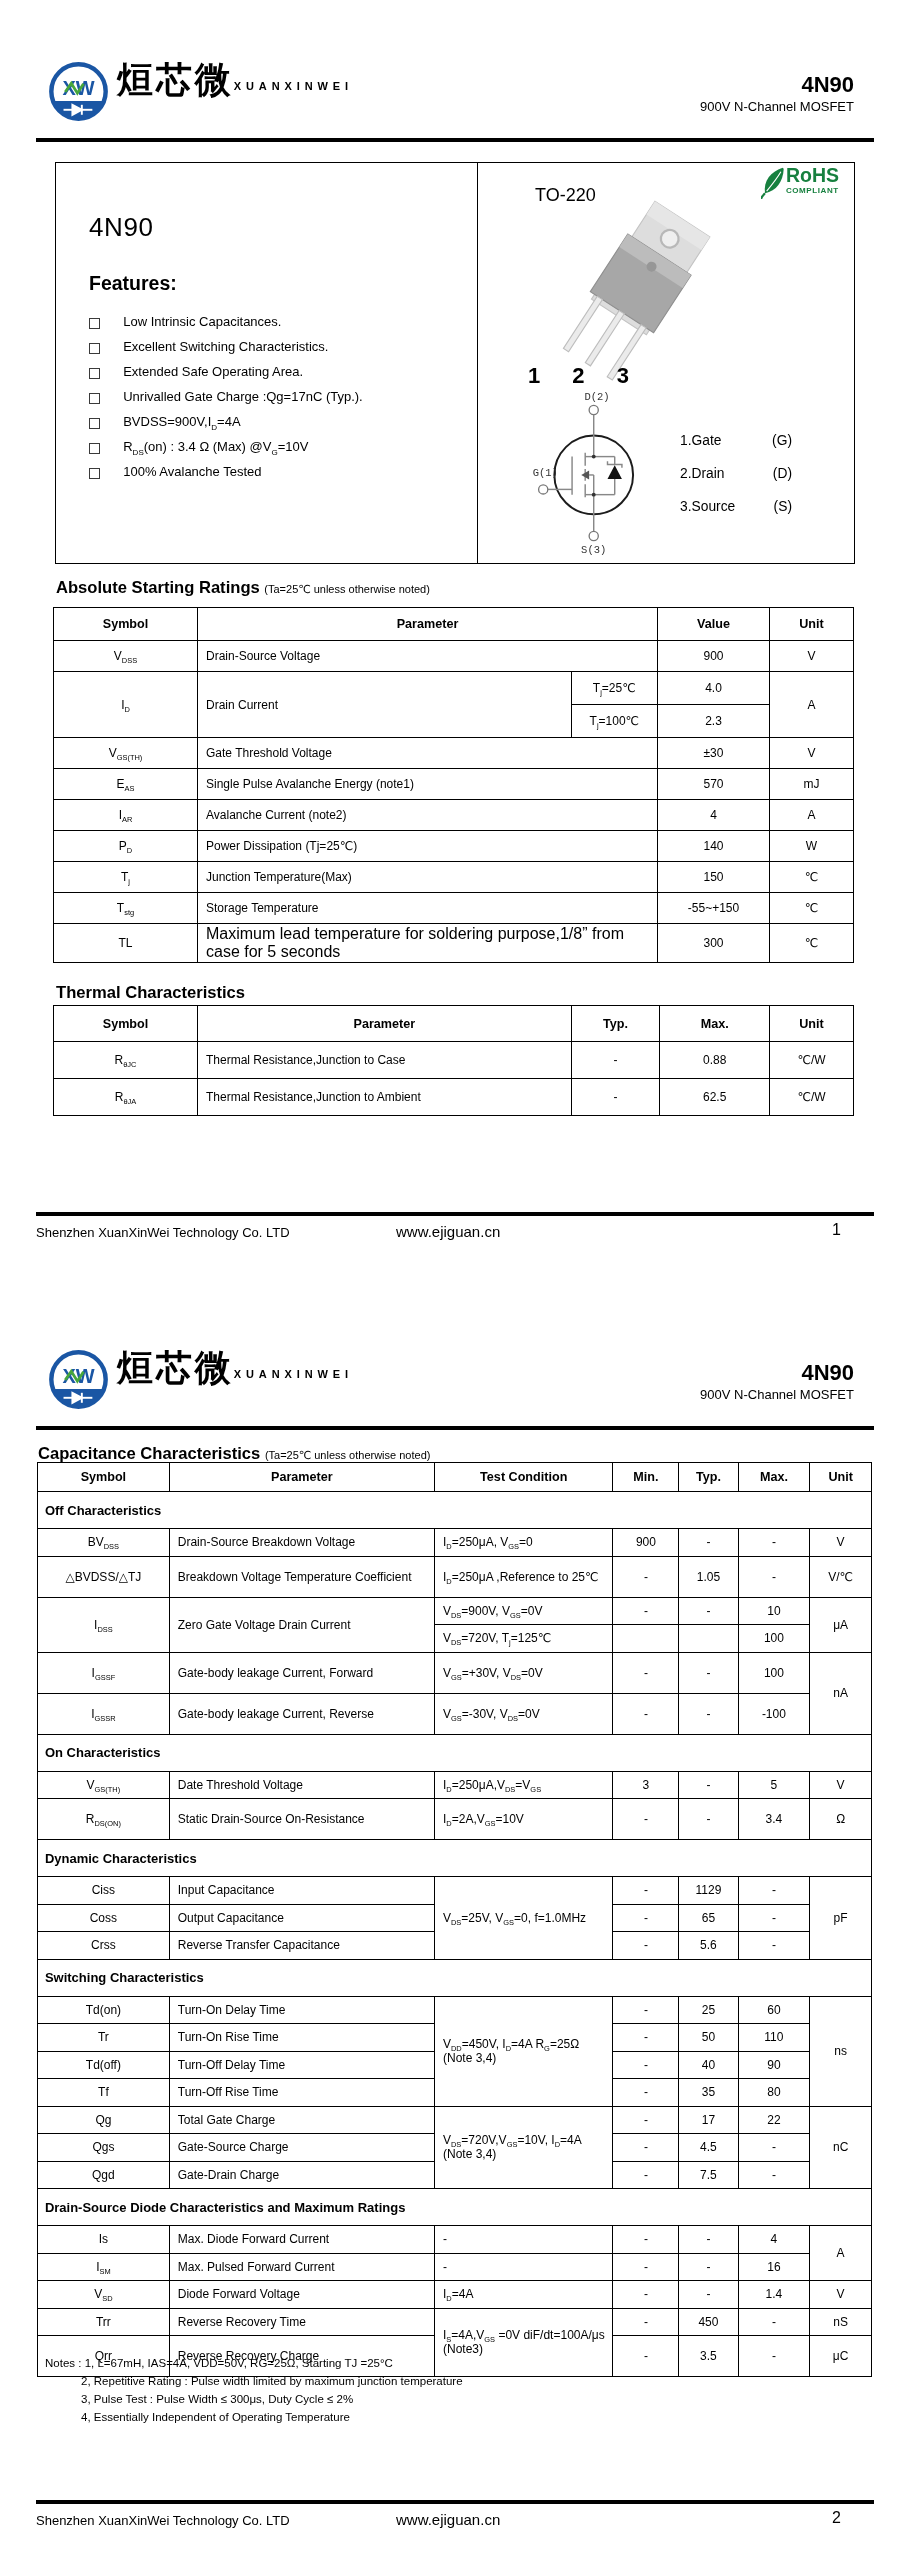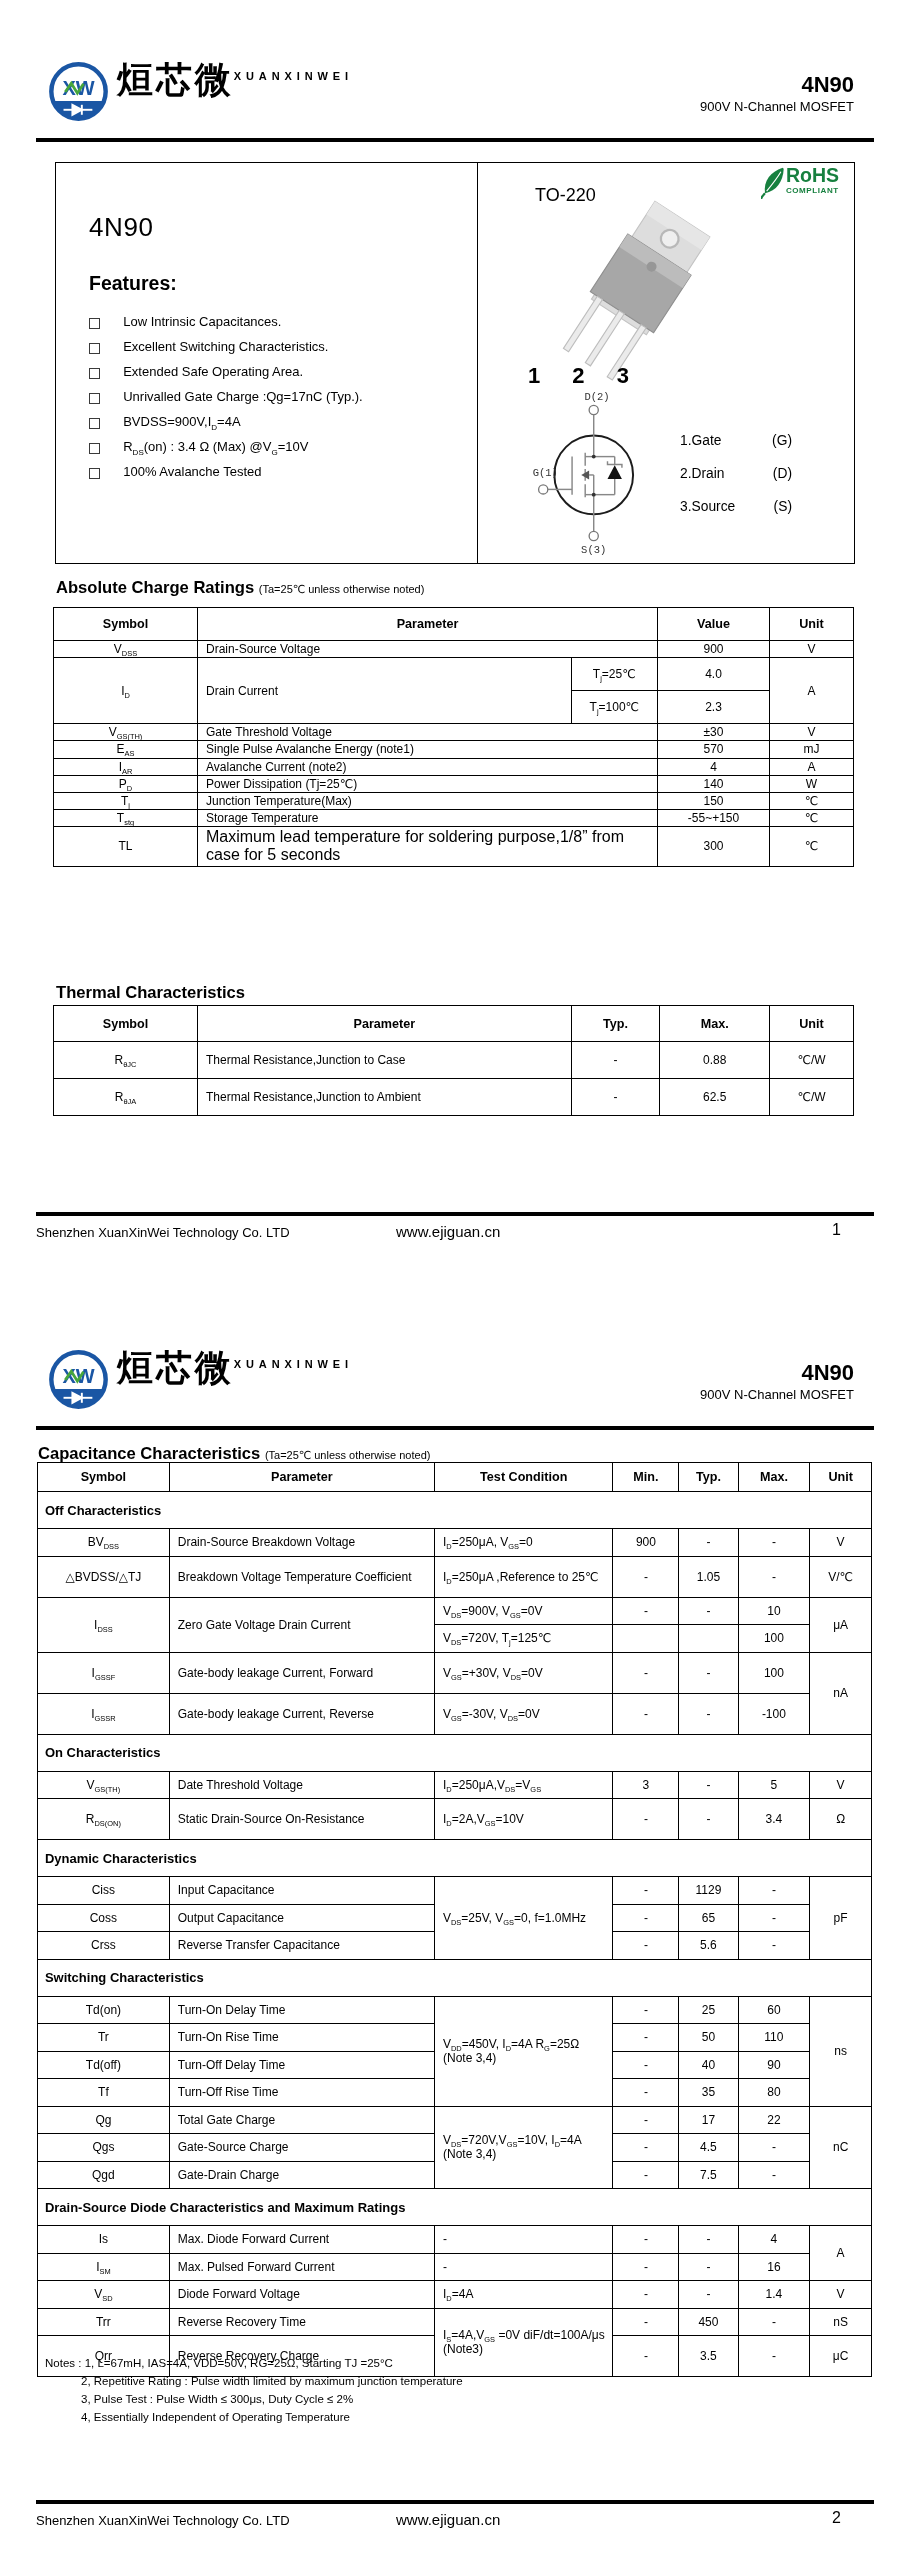--- a/index.html
+++ b/index.html
@@ -4,21 +4,21 @@
 <style>
   html,body{margin:0;padding:0;background:#fff}
   body{width:910px;font-family:"Liberation Sans","DejaVu Sans",sans-serif;color:#000}
   .page{position:relative;width:910px;height:1288px;background:#fff;overflow:hidden}
   sub{font-size:0.62em;line-height:0}
   
   .hdr-logo{position:absolute;left:48px;top:61px;display:flex;align-items:flex-start}
   .logo-svg{width:61px;height:61px;flex:none}
   .logo-txt{margin-left:8px;display:flex;flex-direction:row}
   .logo-cn{font-size:36px;font-weight:900;line-height:1.05;letter-spacing:2.9px;white-space:nowrap}
-  .logo-en{font-size:11px;font-weight:600;letter-spacing:4.9px;margin-top:9px;white-space:nowrap}
+  .logo-en{font-size:11px;font-weight:600;letter-spacing:4.9px;margin-top:19px;white-space:nowrap}
   .hdr-part{position:absolute;right:56px;top:73px;text-align:right}
   .hdr-part .pn{font-size:22px;font-weight:700;line-height:1.1}
   .hdr-part .ps{font-size:13px;margin-top:1.7px}
   .hdr-rule{position:absolute;left:36px;width:838px;top:138px;height:4px;background:#000}
   
   .fbox{position:absolute;left:55px;top:162px;width:800px;height:402px;border:1.1px solid #000;display:flex;box-sizing:border-box}
   .fbox-left{width:422px;border-right:1.1px solid #000;box-sizing:border-box;padding-left:33px}
   .fbox-right{flex:1;position:relative}
   .p1-title{margin-top:49px;font-size:26px;letter-spacing:0.6px}
   .feat-h{margin-top:29px;font-size:19.5px;font-weight:700}
@@ -38,21 +38,21 @@
   
   .sect-title{position:absolute;font-size:16.6px;font-weight:700;white-space:nowrap}
   .sect-sub{font-size:11px;font-weight:400;margin-left:4.6px}
   
   table{border-collapse:collapse;table-layout:fixed}
   .dstable{position:absolute;border:1.7px solid #000}
   .dstable td{border:1.1px solid #000;font-size:12px;text-align:center;padding:1.1px 4.6px;box-sizing:border-box;overflow:hidden}
   .dstable .hd td{font-weight:700;font-size:12.6px;border-bottom:1.7px solid #000}
   .dstable td.left{text-align:left;padding-left:8px}
   .dstable td.sec-cell{font-weight:700;font-size:13px;text-align:left;border-top:1.7px solid #000;border-bottom:1.7px solid #000;padding-left:6.9px}
-  .h48{height:27.5px}.h50{height:29px}.h54{height:17px}.h57{height:33px}.h62{height:36px}.h64{height:37px}.h66{height:37px}.h72{height:41px}
+  .h48{height:27.5px}.h50{height:29px}.h54{height:31px}.h57{height:33px}.h62{height:36px}.h64{height:37px}.h66{height:37px}.h72{height:41px}
   
   .notes{position:absolute;left:45px;top:1066px;font-size:11.5px;line-height:18px}
   .notes .nline{padding-left:36px}
   .notes .nfirst{padding-left:0}
   
   .ft-rule{position:absolute;left:36px;width:838px;top:1212px;height:4px;background:#000}
   .ft-co{position:absolute;left:36px;top:1225px;font-size:13px}
   .ft-site{position:absolute;left:396px;top:1223px;font-size:15px}
   .ft-page{position:absolute;right:69px;top:1221px;font-size:16px}
 </style>
@@ -188,21 +188,21 @@
           </div>
         <div class="pinrow">
             <span>3.Source</span>
             <span>(S)</span>
           </div>
       </div>
     </div>
   </div>
 
   <div class="sect-title" style="left:56px;top:578px">
-    <span>Absolute Charge Ratings</span><span class="sect-sub">(Ta=25℃ unless otherwise noted)</span>
+    <span>Absolute Starting Ratings</span><span class="sect-sub">(Ta=25℃ unless otherwise noted)</span>
   </div>
 
   <table class="dstable" style="left:53px;top:607px;width:801px">
     <colgroup>
         <col style="width:18%">
         <col style="width:46.7%">
         <col style="width:10.8%">
         <col style="width:14%">
         <col style="width:10.5%">
       </colgroup>

